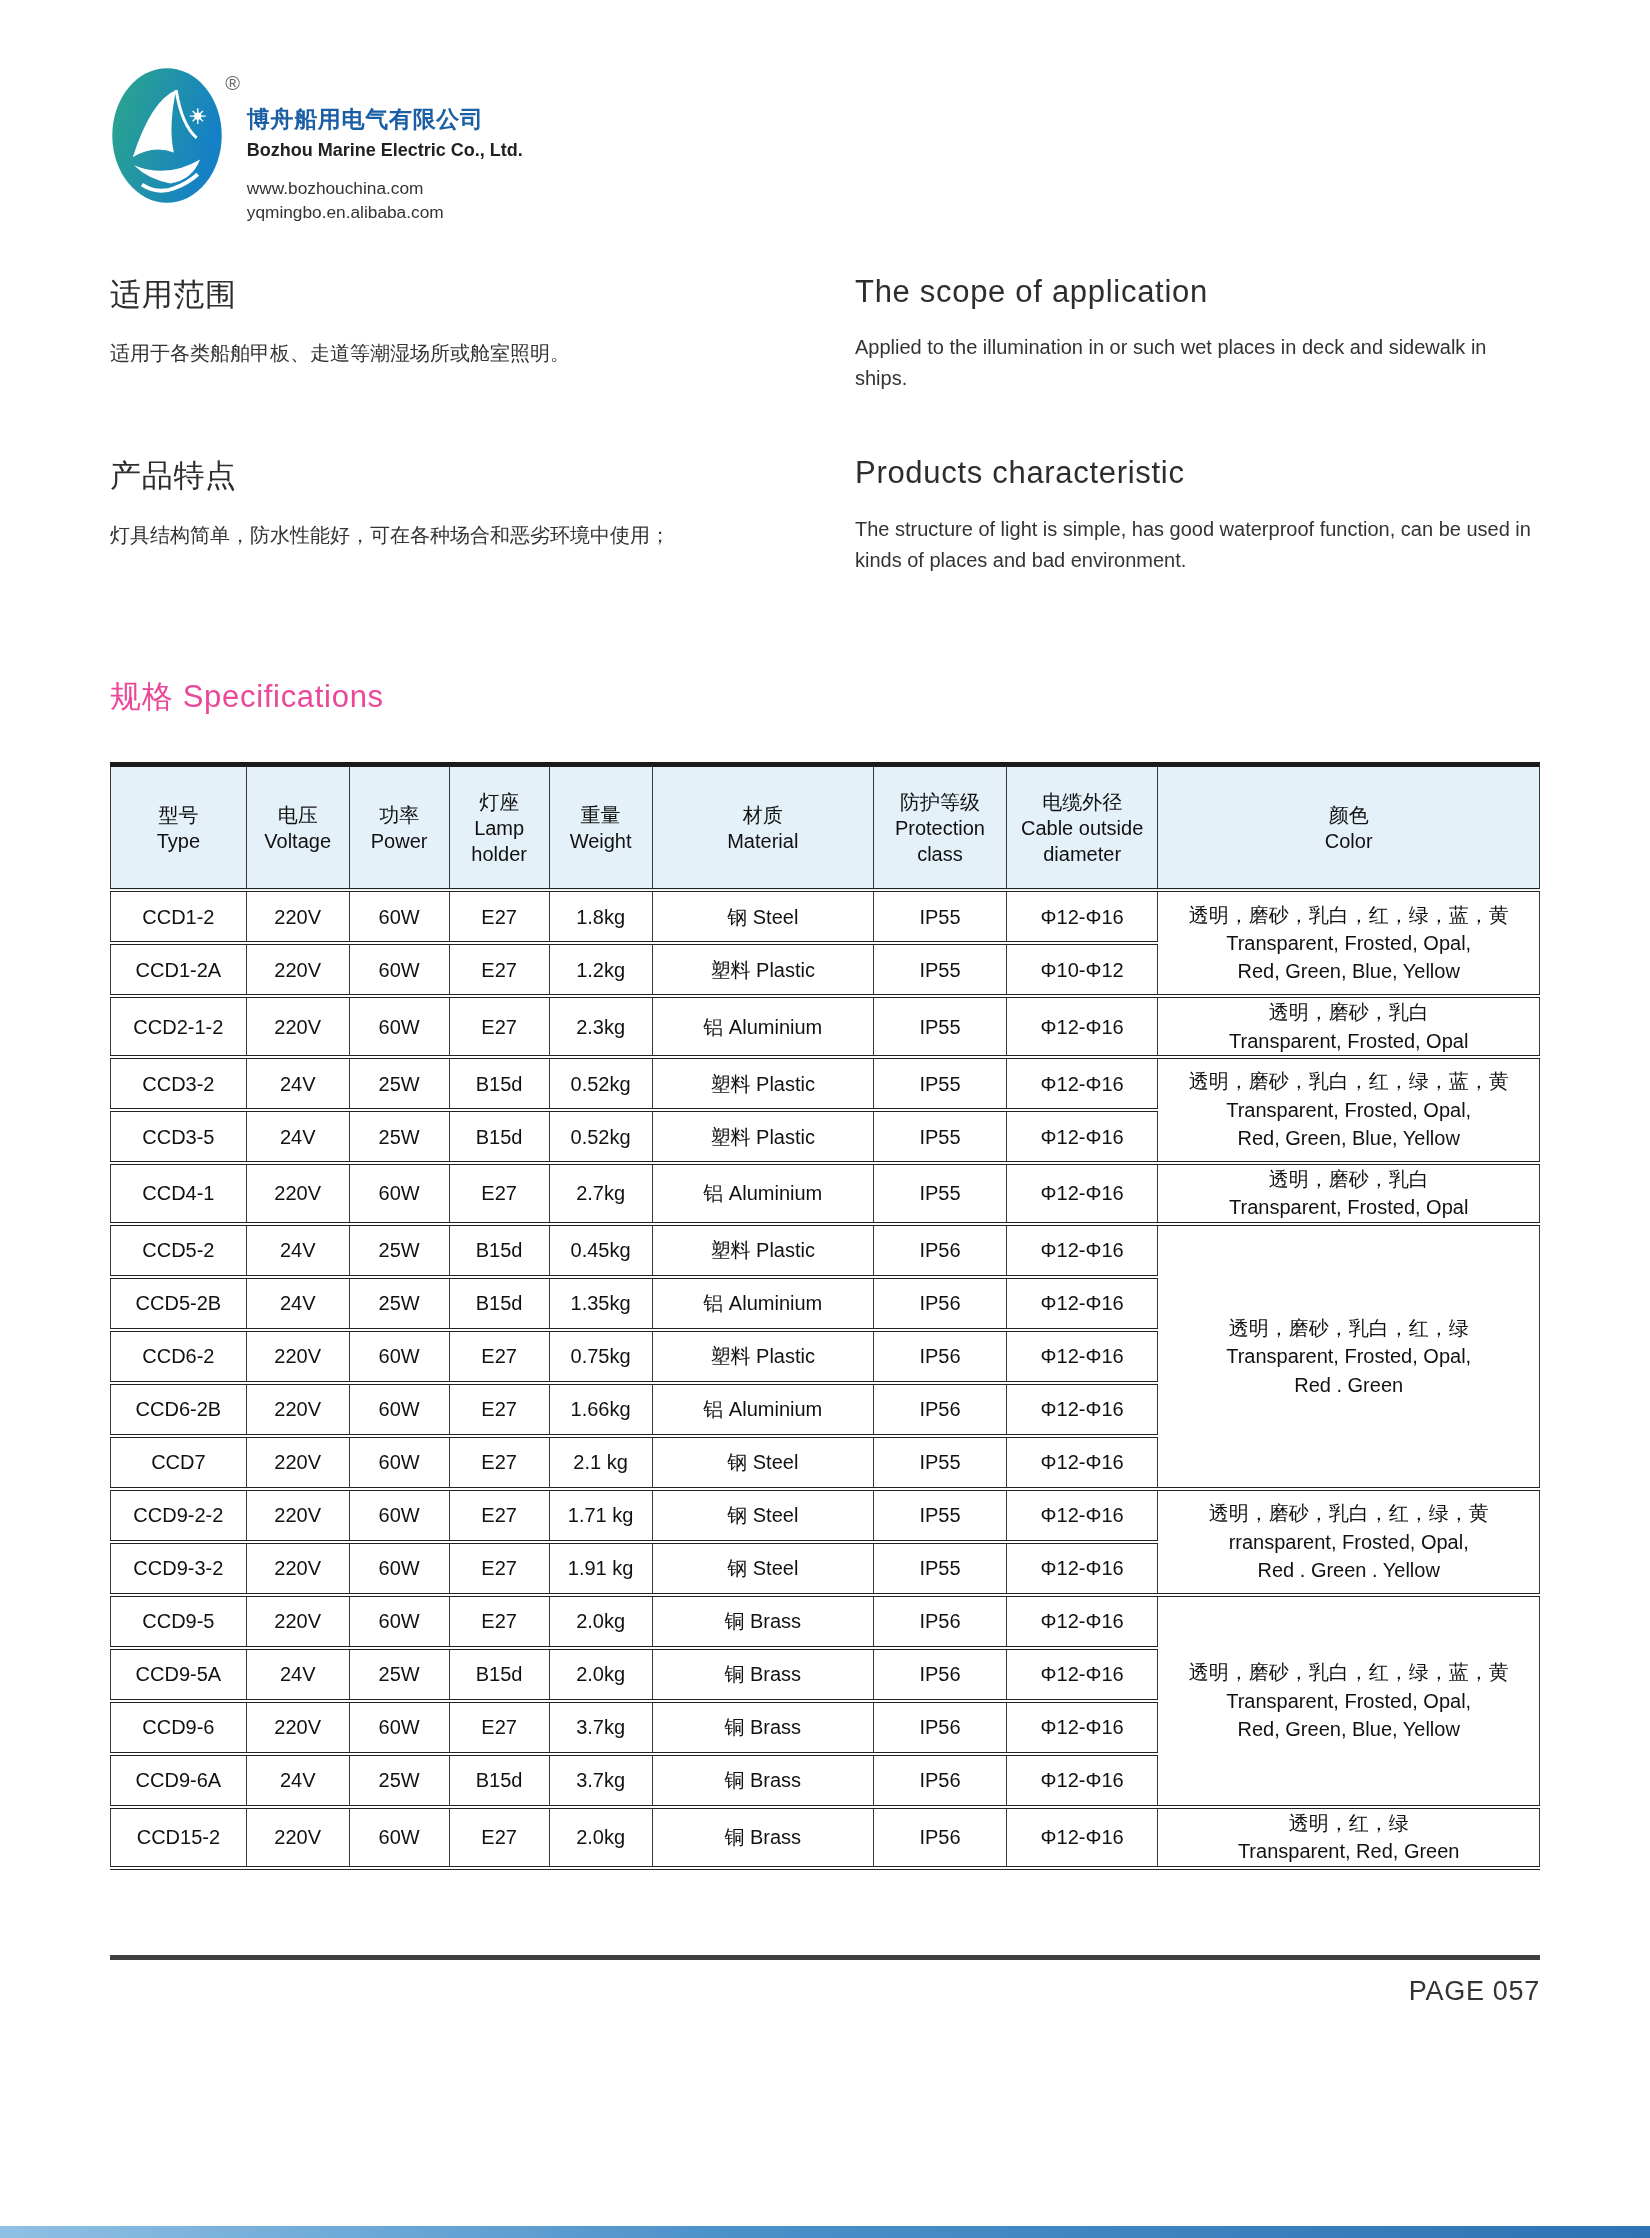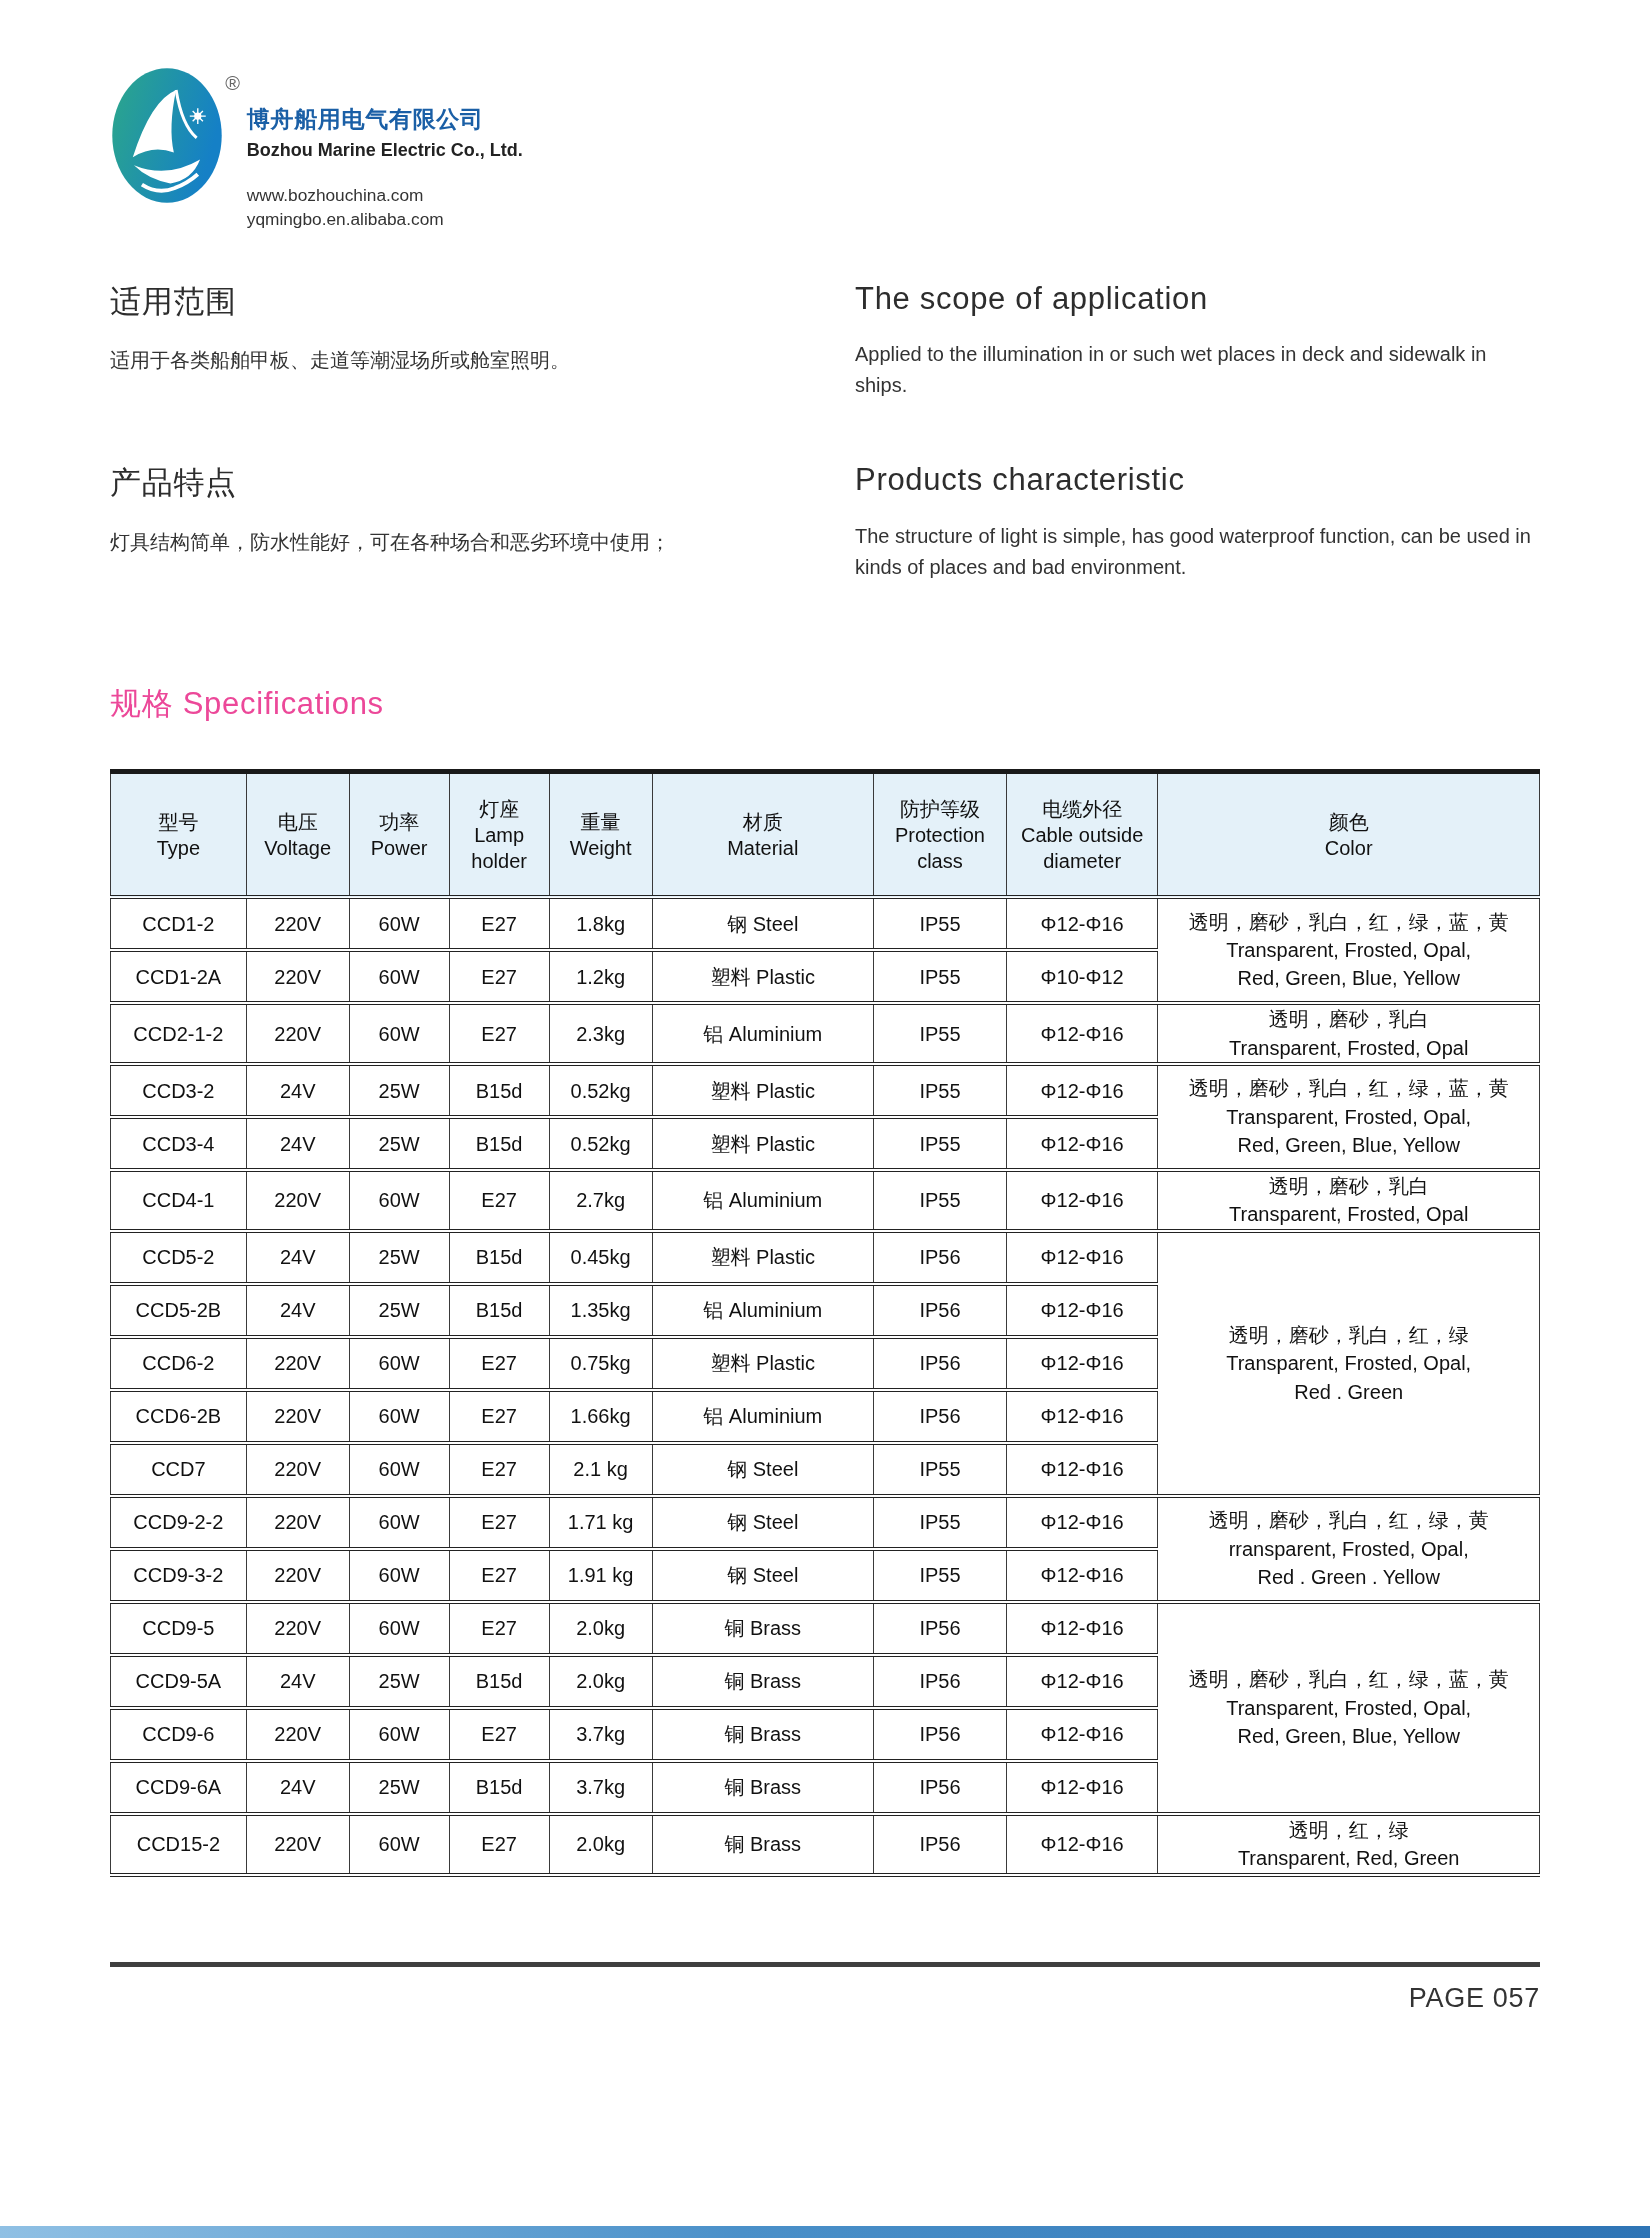--- a/index.html
+++ b/index.html
@@ -12,21 +12,21 @@
   
   .header{display:flex;justify-content:space-between;align-items:flex-start;padding-top:65px;}
   .title-zh{font-size:41px;font-weight:700;color:#1668b8;letter-spacing:2.7px;line-height:1.05;}
   .title-en{font-size:24.6px;font-weight:500;color:#1668b8;margin-top:10.6px;letter-spacing:0.7px;}
   .brand{display:flex;align-items:flex-start;}
   .brand-logo{width:114px;height:141px;flex:0 0 auto;}
   .reg-mark{font-size:20px;color:#666;margin:6.7px 6.7px 0 1.3px;}
   .brand-text{margin-top:39px;}
   .brand-zh{font-size:23px;font-weight:700;color:#1a5fa6;letter-spacing:0.7px;}
   .brand-en{font-size:18px;font-weight:700;color:#222;margin-top:5.3px;}
-  .brand-url{font-size:17.3px;color:#333;margin-top:23px;line-height:1.3;}
+  .brand-url{font-size:17.3px;color:#333;margin-top:16px;line-height:1.3;}
   .brand-url2{font-size:17.3px;color:#333;margin-top:1.3px;line-height:1.3;}
 
   
   .sections{display:grid;grid-template-columns:745px 1fr;margin-top:50px;}
   .sec-heading{font-size:31px;font-weight:500;color:#2d2d2d;letter-spacing:0.7px;}
   .sec-body{font-size:20px;color:#333;margin-top:22.6px;line-height:1.55;}
   .row2{margin-top:61px;}
 
   
   .spec-heading{font-size:31px;font-weight:500;color:#ec4899;margin-top:100px;letter-spacing:0.7px;}
@@ -210,21 +210,21 @@
             <td>塑料 Plastic</td>
             <td>IP55</td>
             <td>Φ12-Φ16</td>
             <td rowspan="2" class="color-cell">
               <div>透明，磨砂，乳白，红，绿，蓝，黄</div>
               <div>Transparent, Frosted, Opal,</div>
               <div>Red, Green, Blue, Yellow</div>
             </td>
           </tr>
           <tr>
-            <td>CCD3-4</td>
+            <td>CCD3-5</td>
             <td>24V</td>
             <td>25W</td>
             <td>B15d</td>
             <td>0.52kg</td>
             <td>塑料 Plastic</td>
             <td>IP55</td>
             <td>Φ12-Φ16</td>
           </tr>
           <tr>
             <td>CCD4-1</td>

